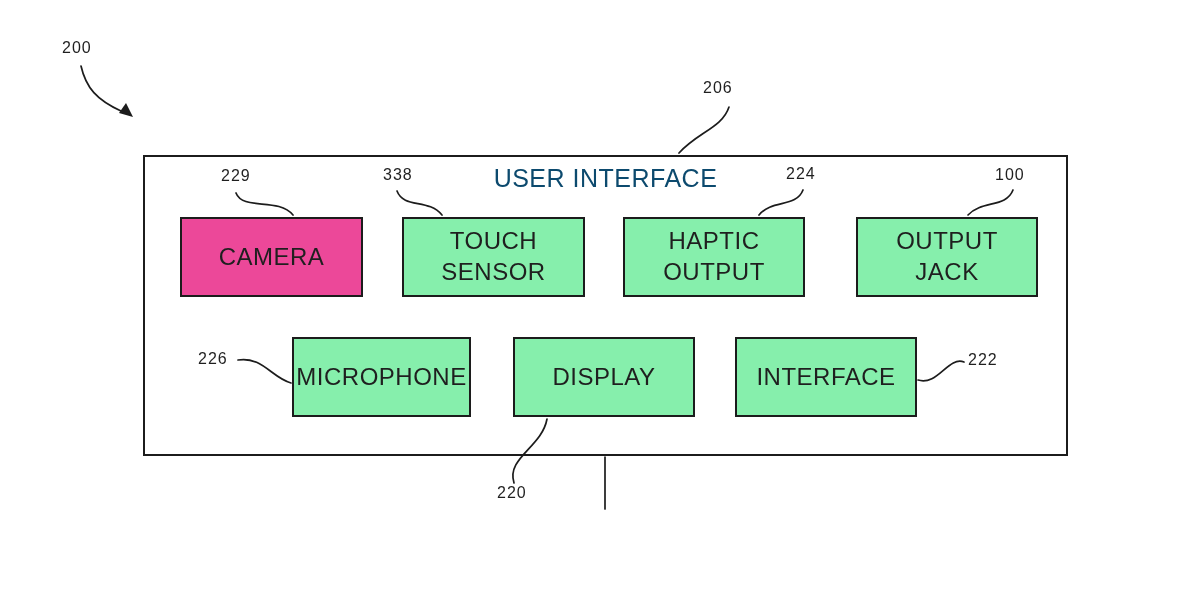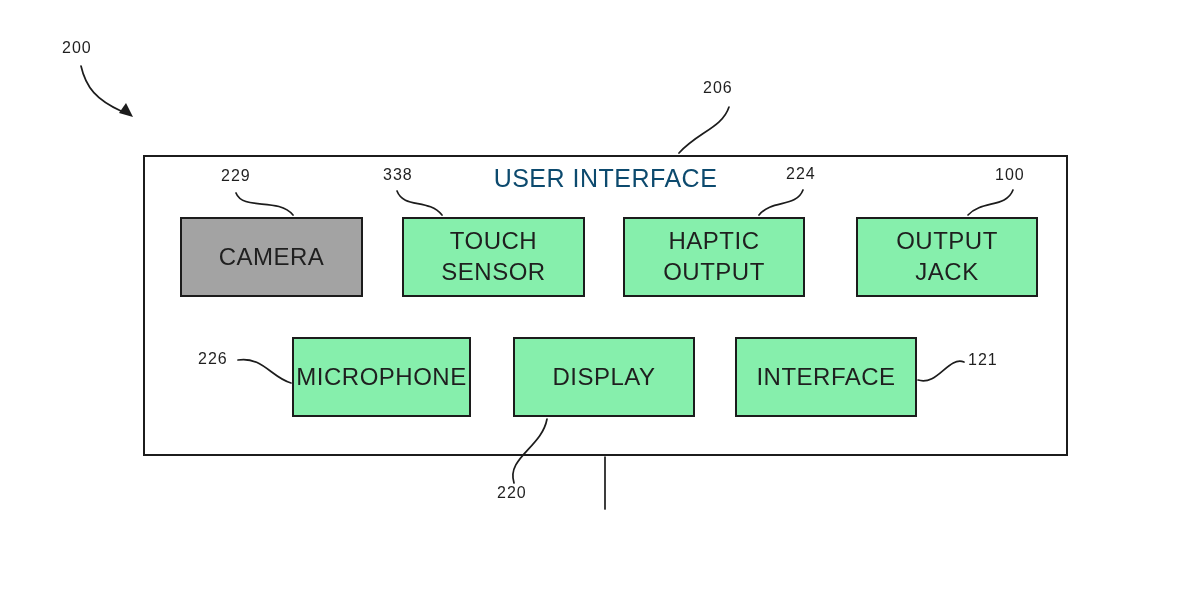--- a/index.html
+++ b/index.html
@@ -100,21 +100,21 @@
     </g>
     <polygon fill="#1c1c1c" points="133,117 119,113 126,103"></polygon>
   </svg>
 
   <span class="ref r-200">200</span>
 
   <div class="outer-box"></div>
   <div class="outer-title">USER INTERFACE</div>
   <span class="ref r-206">206</span>
 
-  <div class="block row1 b-camera" style="background: #a3a3a3;">CAMERA</div>
+  <div class="block row1 b-camera" style="background: #ec4899;">CAMERA</div>
   <span class="ref r-229">229</span>
 
   <div class="block row1 b-touch">TOUCH
 SENSOR</div>
   <span class="ref r-228">338</span>
 
   <div class="block row1 b-haptic">HAPTIC
 OUTPUT</div>
   <span class="ref r-224">224</span>
 
@@ -122,15 +122,15 @@
 JACK</div>
   <span class="ref r-230">100</span>
 
   <div class="block row2 b-mic">MICROPHONE</div>
   <span class="ref r-226">226</span>
 
   <div class="block row2 b-display">DISPLAY</div>
   <span class="ref r-220">220</span>
 
   <div class="block row2 b-speakers">INTERFACE</div>
-  <span class="ref r-222">121</span>
+  <span class="ref r-222">222</span>
 
 </div>
 
 </body></html>

